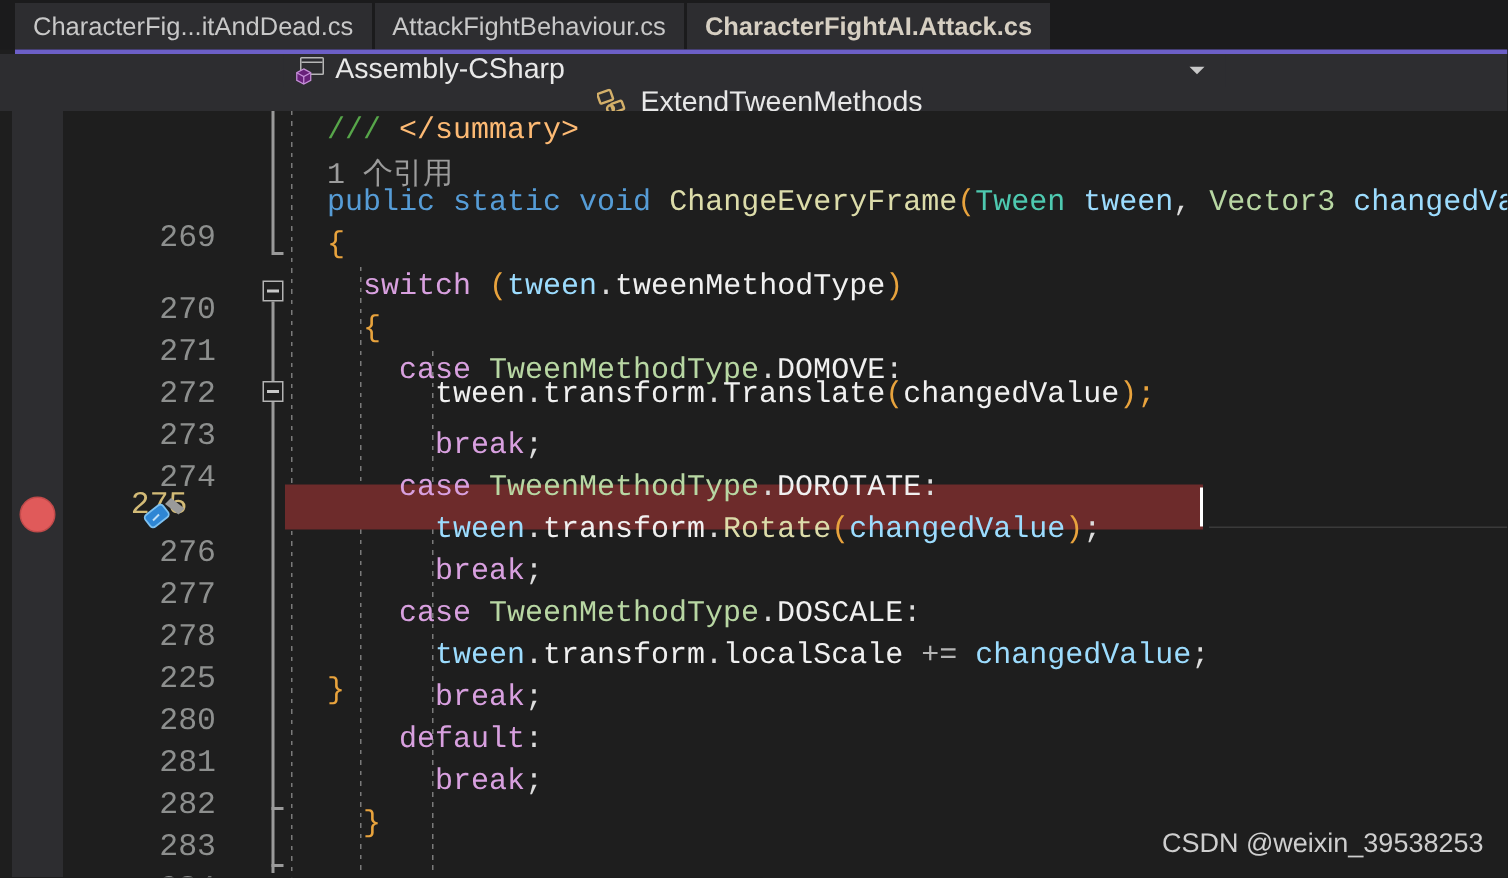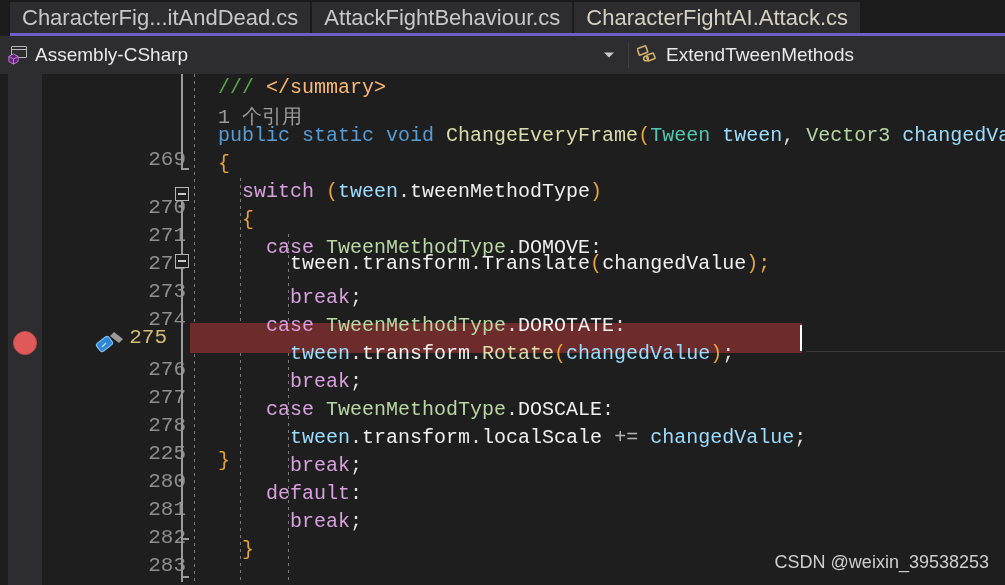--- a/index.html
+++ b/index.html
@@ -15,38 +15,38 @@
   .tabstrip{
     position:absolute;left:0;top:0;width:1005px;height:33px;
     background:#1b1b1c;
     display:flex;align-items:flex-end;
     overflow:hidden;
   }
   .tab{
     height:31px;margin-right:2px;
     background:#2d2d30;
     color:#c8c8c8;
-    font-size:22px;
+    font-size:17px;
     display:flex;align-items:center;
     padding:0 12px;
     white-space:nowrap;
     box-sizing:border-box;
   }
   .tab:first-child{margin-left:10px;}
-  .tab.active{background:#2d2d30;color:#d6cfc2;}
+  .tab.active{background:#2d2d30;color:#d6cfc2;font-weight:bold;}
   .tab-underline{
     position:absolute;left:10px;top:33px;width:995px;height:3px;
     background:#6c5fc7;
   }
 
   
   .navbar{
     position:absolute;left:0;top:36px;width:1005px;height:38px;
     background:#2d2d30;
-    display:flex;align-items:center;
+    display:flex;align-items:center;flex-direction:column;
   }
   .nav-combo{
     height:30px;
     width:628px;
     display:flex;align-items:center;
     background:#2d2d30;
     box-sizing:border-box;
     padding-left:8px;
     position:relative;
   }
@@ -98,21 +98,21 @@
     position:absolute;left:8px;top:0;width:34px;height:511px;
     background:#2d2d30;
   }
   .bp-dot{
     position:absolute;left:13px;top:257px;
     width:24px;height:24px;border-radius:50%;
     background:#e05a5a;border:1px solid #c04a4a;box-sizing:border-box;
   }
 
   .gutter{
-    position:absolute;left:42px;top:0;width:105px;height:511px;padding-left:42px;
+    position:absolute;left:42px;top:0;width:105px;height:511px;
   }
   .lnum{
     position:absolute;right:3px;
     color:#8d8f8e;
     font-family:"Liberation Mono", monospace;
     font-size:21px;
     text-align:right;
     white-space:pre;
   }
   .lnum.current{color:#d3bb77;}

